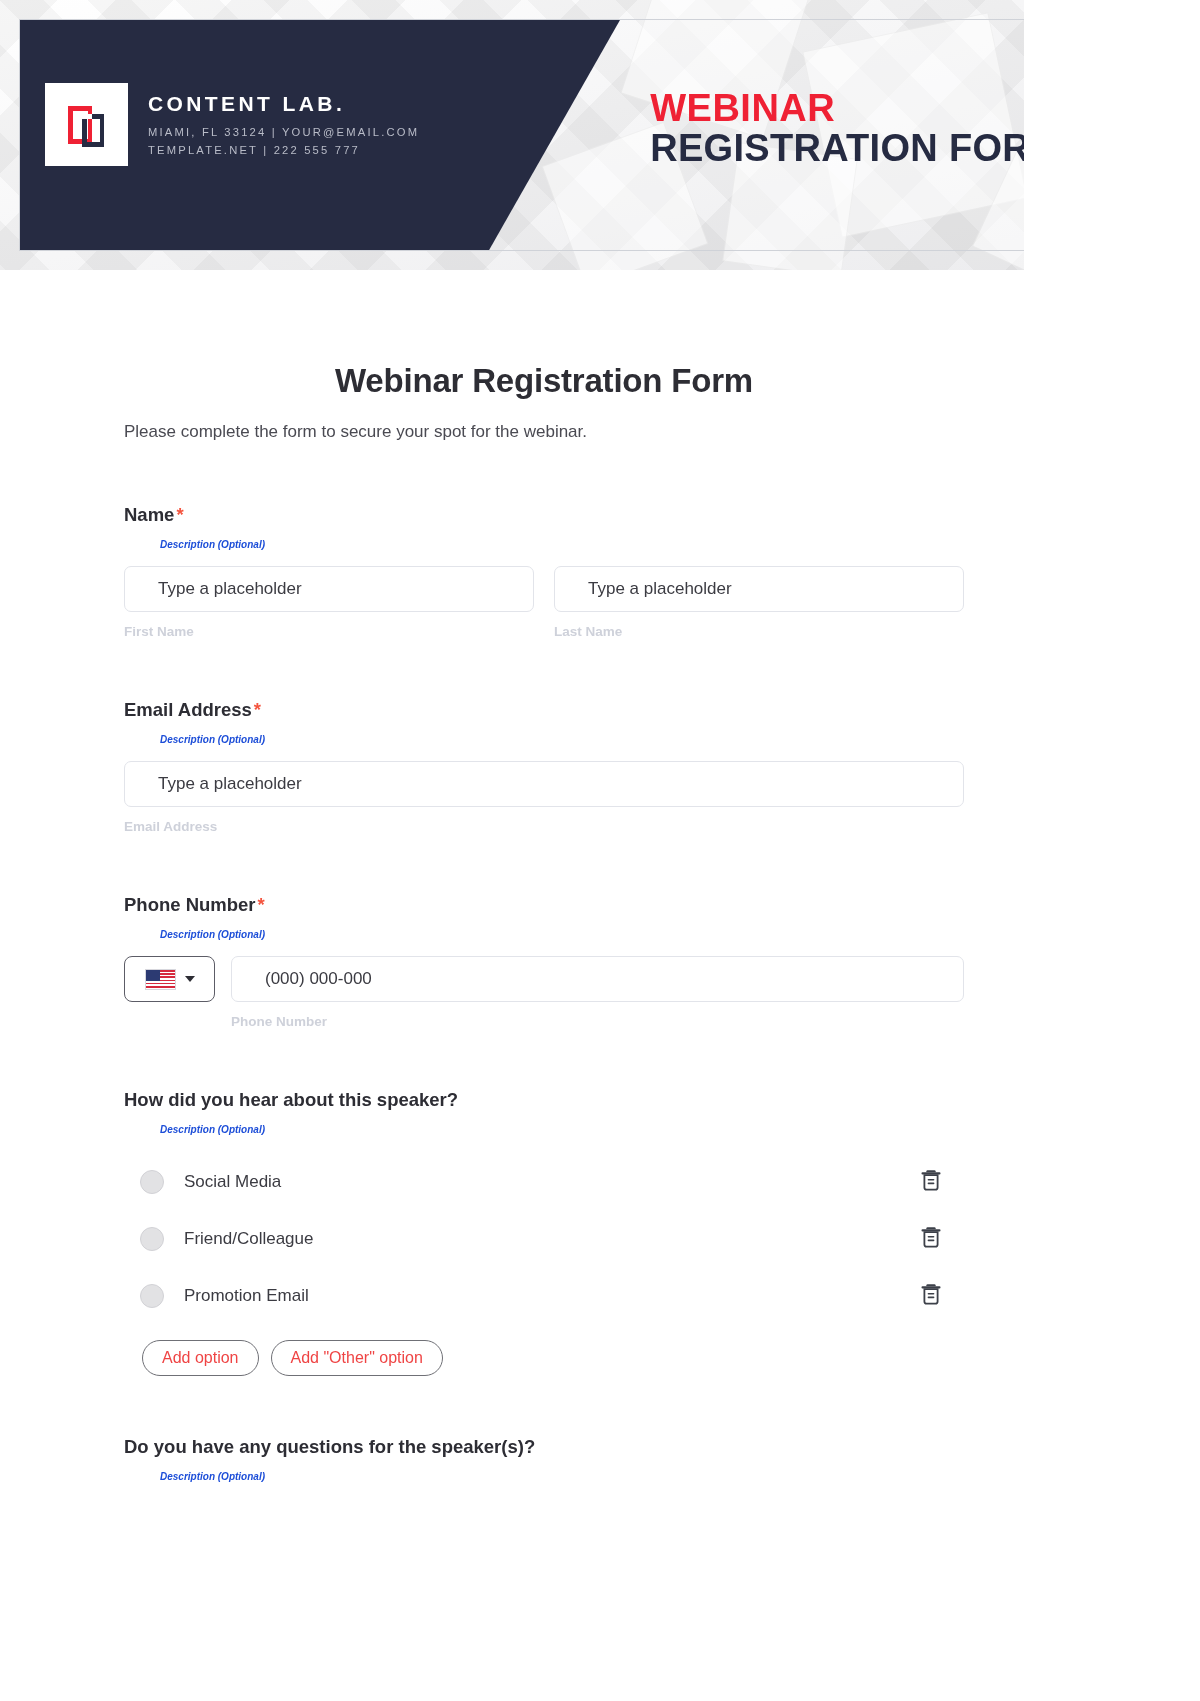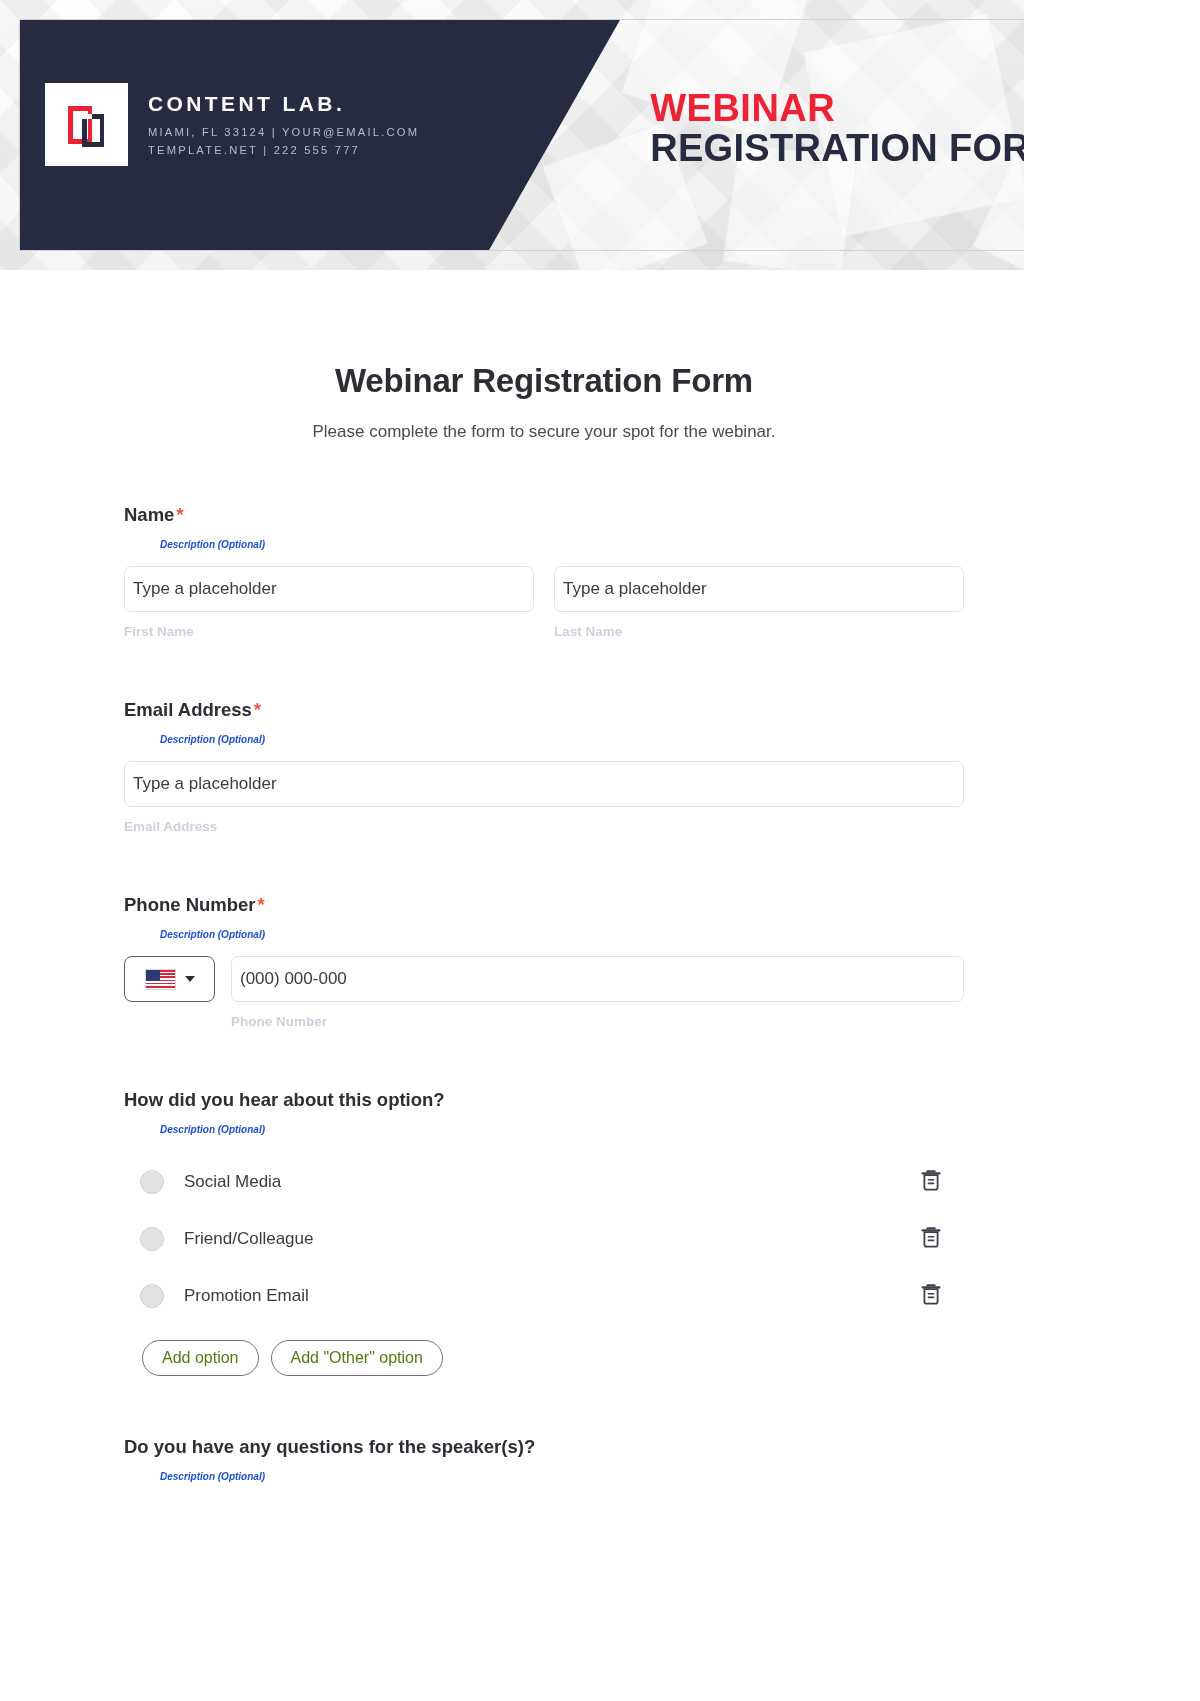--- a/index.html
+++ b/index.html
@@ -105,21 +105,20 @@
   }
   .form-title {
     text-align: center;
     font-size: 33px;
     font-weight: 700;
     color: #2d2d34;
     margin-top: 92px;
     letter-spacing: -0.2px;
   }
   .form-sub {
-    text-align: center;
     font-size: 17px;
     color: #4a4a52;
     margin-top: 22px;
   }
 
   .field { margin-top: 60px; }
   .field.first { margin-top: 62px; }
 
   .field-label {
     font-size: 18.5px;
@@ -142,21 +141,21 @@
 
   .txt-input {
     width: 100%;
     height: 46px;
     border: 1px solid #e2e4ea;
     border-radius: 7px;
     background: #ffffff;
     font-family: "Liberation Sans", sans-serif;
     font-size: 17px;
     color: #3b3b42;
-    padding: 0 8px;
+    padding: 0 33px;
     outline: none;
   }
   .txt-input::placeholder { color: #3b3b42; opacity: 1; }
 
   .sub-label {
     font-size: 13.5px;
     font-weight: 700;
     color: #ced1da;
     margin-top: 12px;
   }
@@ -229,21 +228,21 @@
 
   .btn-row { display: flex; gap: 12px; margin-top: 16px; padding-left: 18px; }
   .pill-btn {
     height: 36px;
     padding: 0 19px;
     border: 1px solid #6f7076;
     border-radius: 18px;
     background: #ffffff;
     font-family: "Liberation Sans", sans-serif;
     font-size: 16px;
-    color: #4d7c0f;
+    color: #ef4444;
     cursor: pointer;
   }
 </style>
 </head>
 <body>
 
 <div class="banner">
   <div class="banner-poly" style="left:640px;top:-30px;width:150px;height:150px;transform:rotate(18deg);"></div>
   <div class="banner-poly" style="left:820px;top:30px;width:190px;height:190px;transform:rotate(-12deg);"></div>
   <div class="banner-poly" style="left:1000px;top:120px;width:170px;height:170px;transform:rotate(25deg);"></div>
@@ -328,21 +327,21 @@
         <span class="chev"></span>
       </div>
       <div class="phone-input-wrap">
         <input class="txt-input" type="text" placeholder="(000) 000-000" style="">
       </div>
     </div>
     <div class="sub-label phone-sub">Phone Number</div>
   </div>
 
   <div class="field">
-    <div class="field-label">How did you hear about this option?</div>
+    <div class="field-label">How did you hear about this speaker?</div>
     <div class="field-desc">Description (Optional)</div>
 
     <div class="opt-list">
 
       <div class="opt-row">
         <span class="radio"></span>
         <span class="opt-label">Social Media</span>
         <span class="trash">
           <svg width="22" height="24" viewBox="0 0 22 24">
             <rect x="1.5" y="4.2" width="19" height="2.2" rx="1" fill="#3c4049"></rect>

